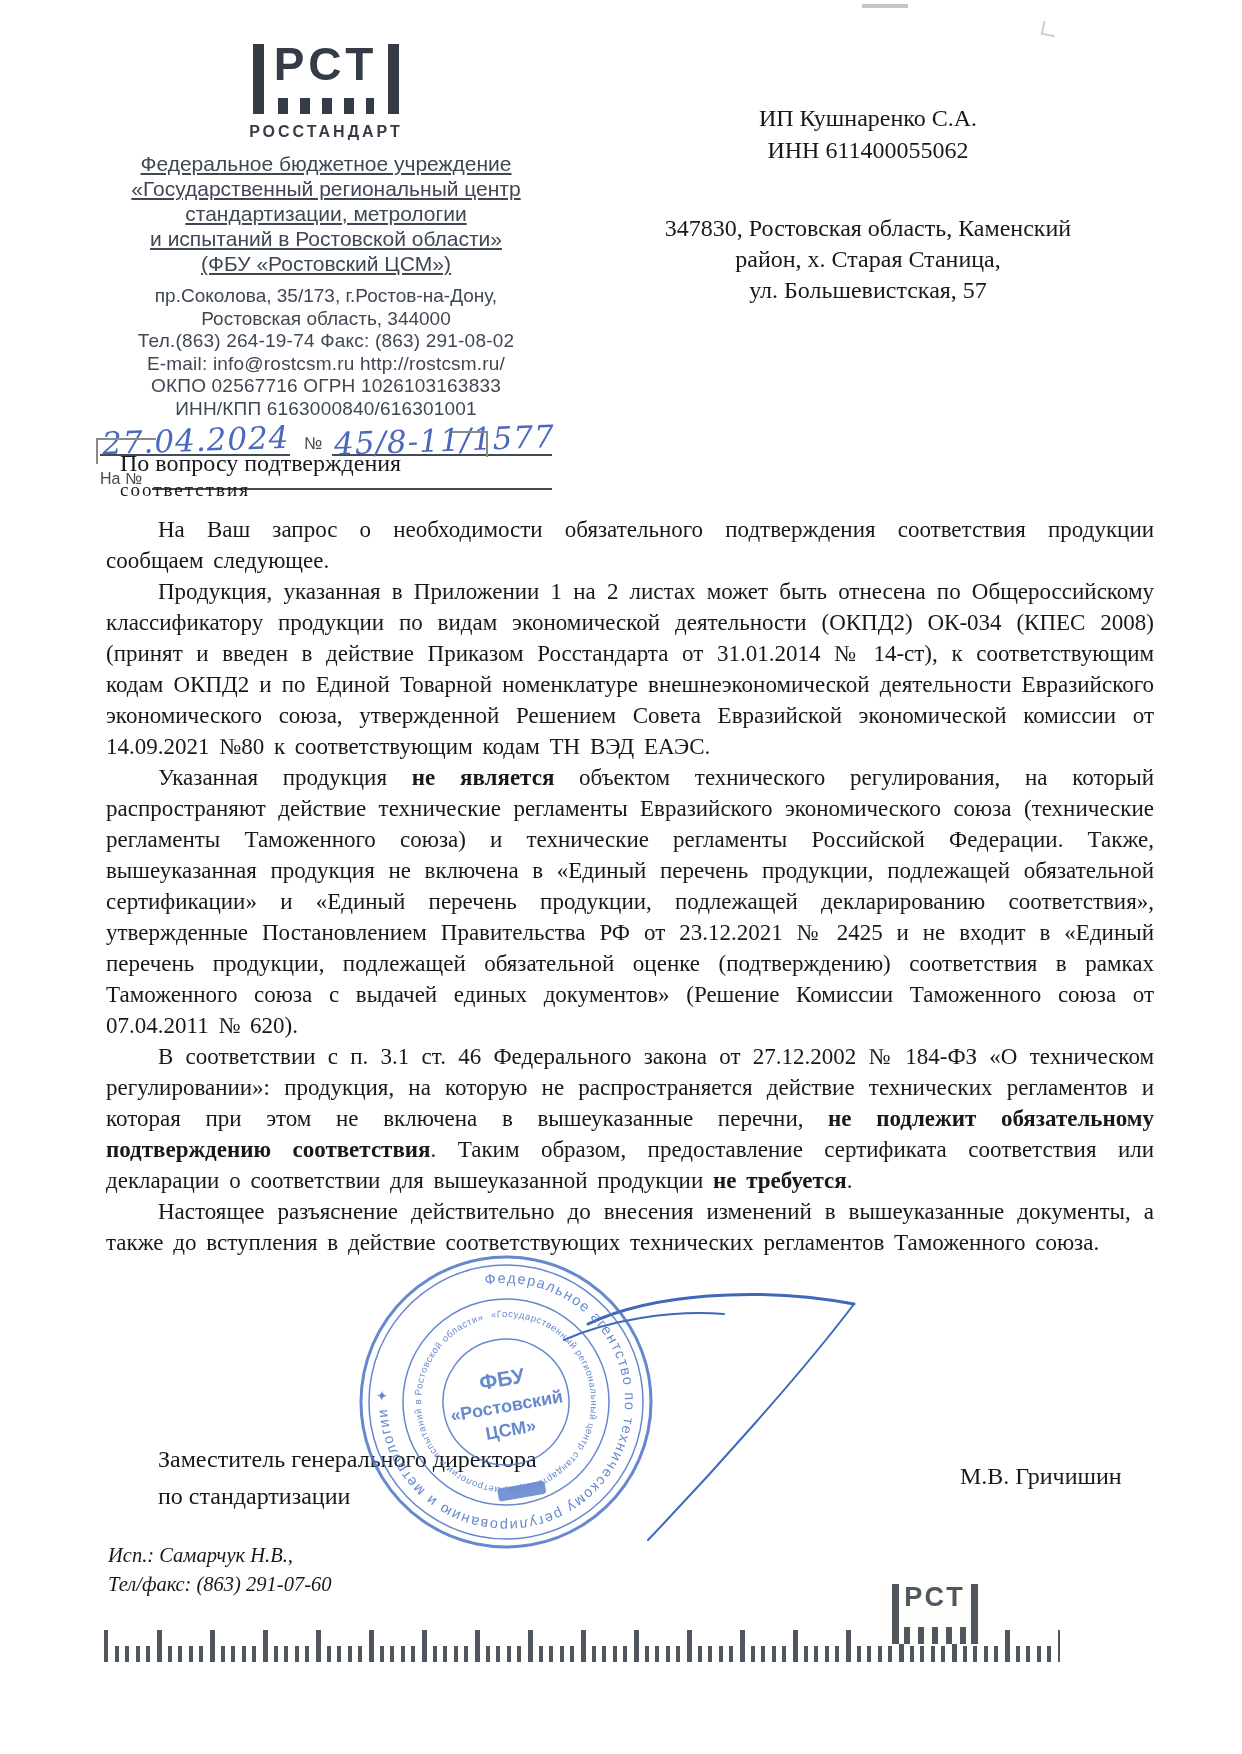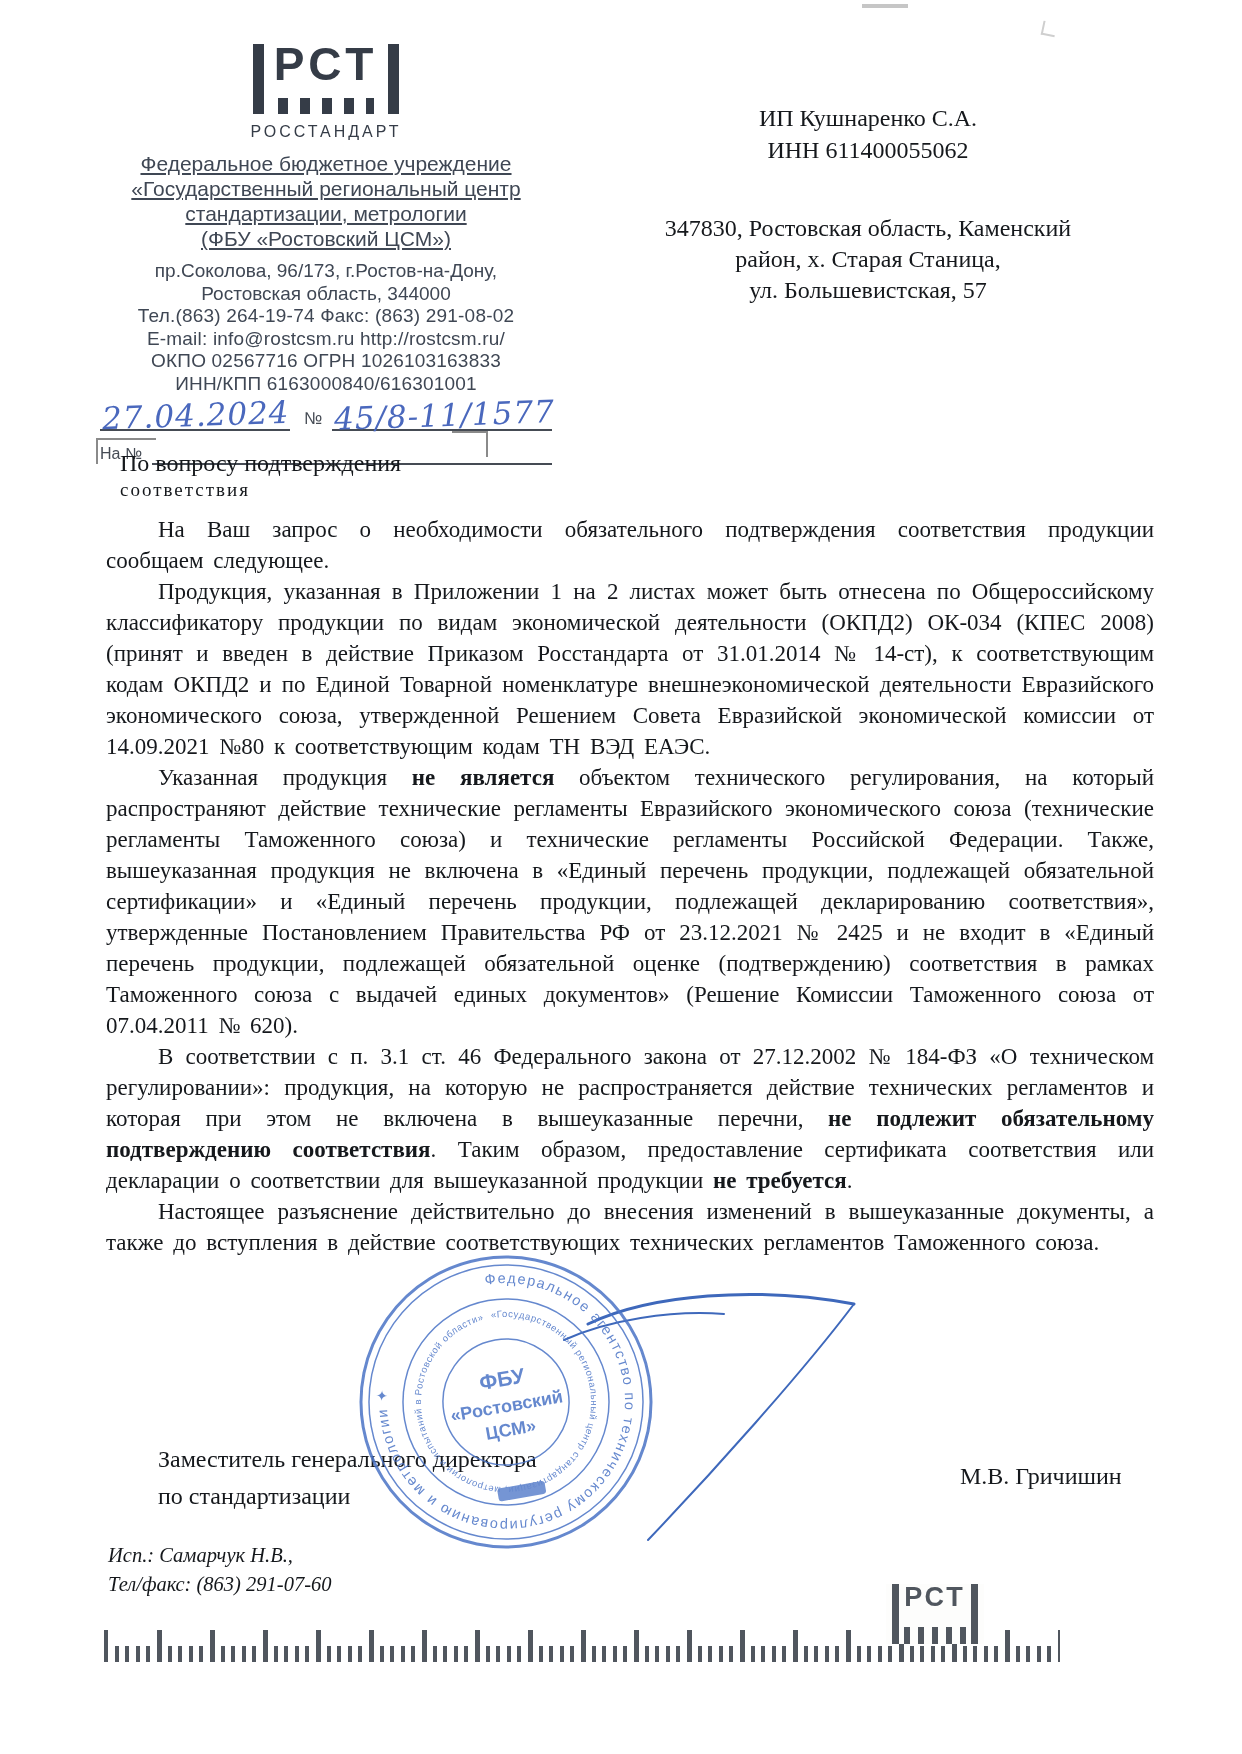--- a/index.html
+++ b/index.html
@@ -9,21 +9,21 @@
   
   .letterhead{position:absolute;left:96px;top:44px;width:460px;text-align:center;
               font-family:"Liberation Sans", sans-serif;color:#3f4754;}
   .rst-logo{display:flex;justify-content:center;align-items:stretch;gap:10px;height:70px;}
   .rst-bar{width:11px;background:#353c47;}
   .rst-core{display:flex;flex-direction:column;align-items:center;justify-content:space-between;}
   .rst-letters{font-size:46px;line-height:40px;font-weight:bold;letter-spacing:5px;color:#353c47;
                font-family:"Liberation Sans", sans-serif;}
   .rst-dashes{width:96px;height:16px;margin-top:4px;
               background:repeating-linear-gradient(90deg,#353c47 0 10px,transparent 10px 22px);}
-  .agency{margin-top:9px;font-size:16px;font-weight:normal;letter-spacing:3px;color:#353c47;}
+  .agency{margin-top:9px;font-size:16px;font-weight:bold;letter-spacing:3px;color:#353c47;}
   .org{margin-top:10px;font-size:21px;line-height:25px;text-decoration:underline;}
   .contact{margin-top:9px;font-size:19px;line-height:22.5px;}
   .contact .tight{letter-spacing:.2px;}
 
   .date-row{display:flex;align-items:flex-end;margin-top:4px;padding:0 4px;}
   .date-field{width:190px;border-bottom:2px solid #454b54;height:30px;position:relative;}
   .num-label{font-size:17px;color:#454b54;margin:0 10px 2px 14px;}
   .num-field{flex:1;border-bottom:2px solid #454b54;height:30px;position:relative;}
   .hand{position:absolute;bottom:-4px;left:2px;font-family:"DejaVu Serif", serif;font-style:italic;
         color:#4a68bd;font-size:31px;white-space:nowrap;transform:rotate(-2deg);letter-spacing:1px;}
@@ -99,24 +99,25 @@
         <span class="rst-letters">РСТ</span>
         <span class="rst-dashes"></span>
       </span>
       <span class="rst-bar"></span>
     </div>
     <div class="agency">РОССТАНДАРТ</div>
     <div class="org">
       <div>Федеральное бюджетное учреждение</div>
       <div>«Государственный региональный центр</div>
       <div>стандартизации, метрологии</div>
+      <div>и испытаний в Ростовской области»</div>
       <div>(ФБУ «Ростовский ЦСМ»)</div>
     </div>
     <div class="contact">
-      <div>пр.Соколова, 96/173, г.Ростов-на-Дону,</div>
+      <div>пр.Соколова, 35/173, г.Ростов-на-Дону,</div>
       <div>Ростовская область, 344000</div>
       <div class="tight">Тел.(863) 264-19-74  Факс: (863) 291-08-02</div>
       <div class="tight">E-mail: info@rostcsm.ru   http://rostcsm.ru/</div>
       <div class="tight">ОКПО 02567716  ОГРН 1026103163833</div>
       <div class="tight">ИНН/КПП 6163000840/616301001</div>
     </div>
     <div class="date-row">
       <span class="date-field">
         <span class="hand">27.04.2024</span>
       </span>

